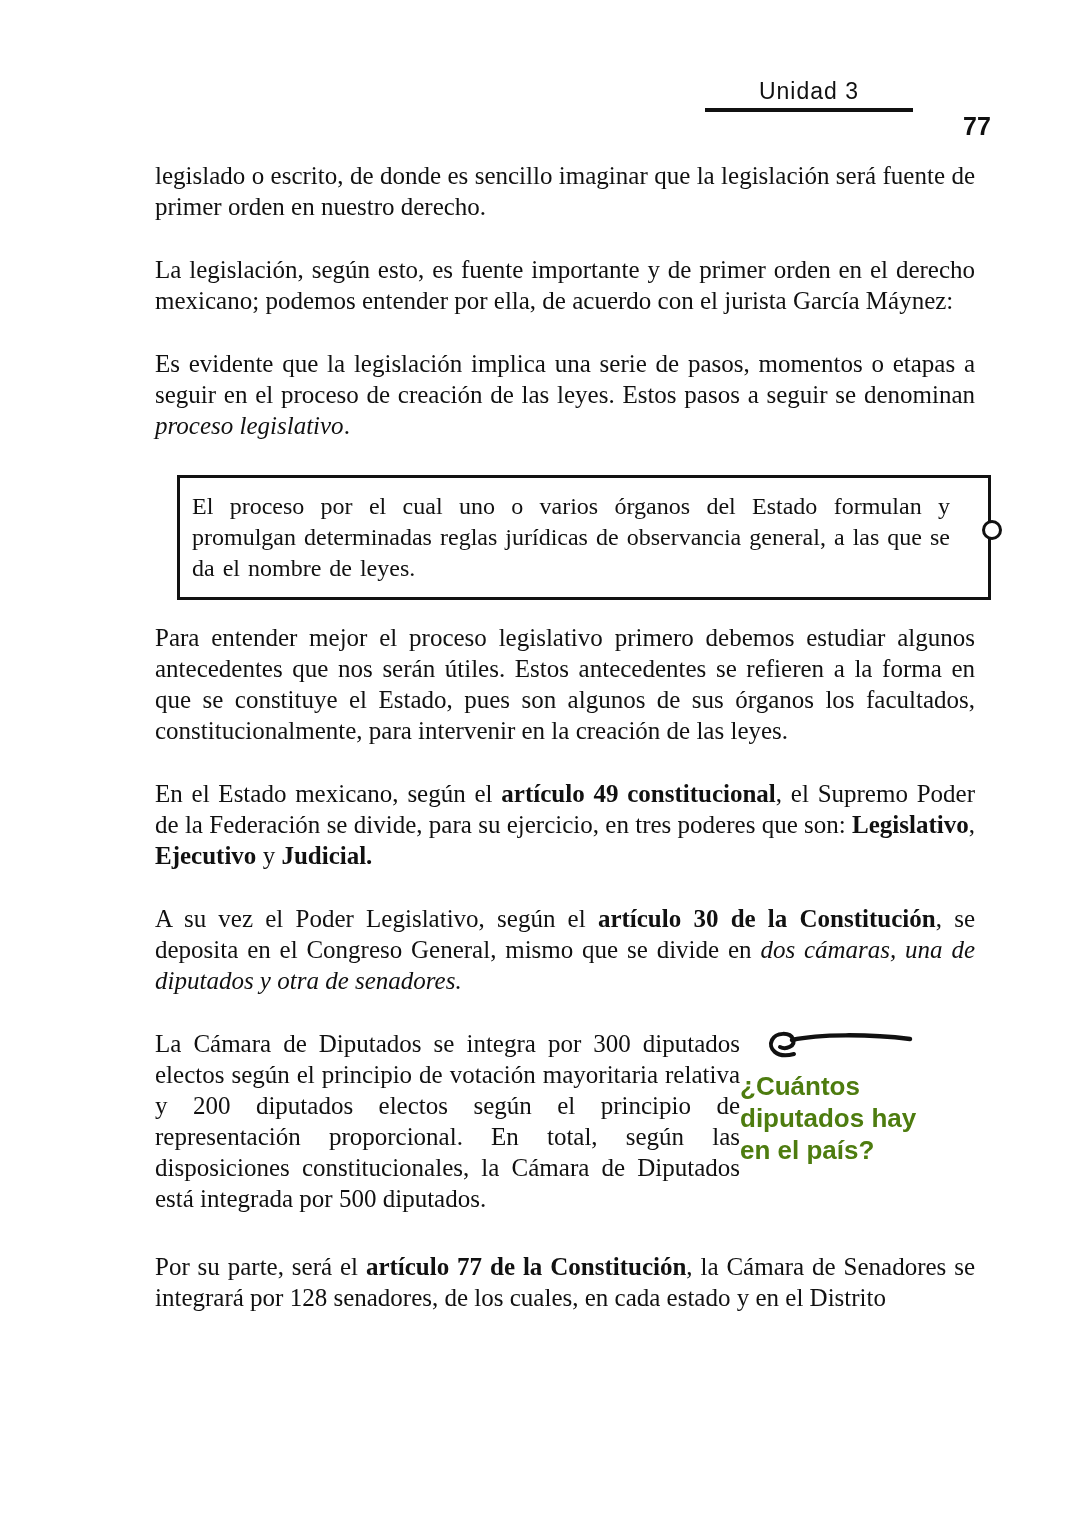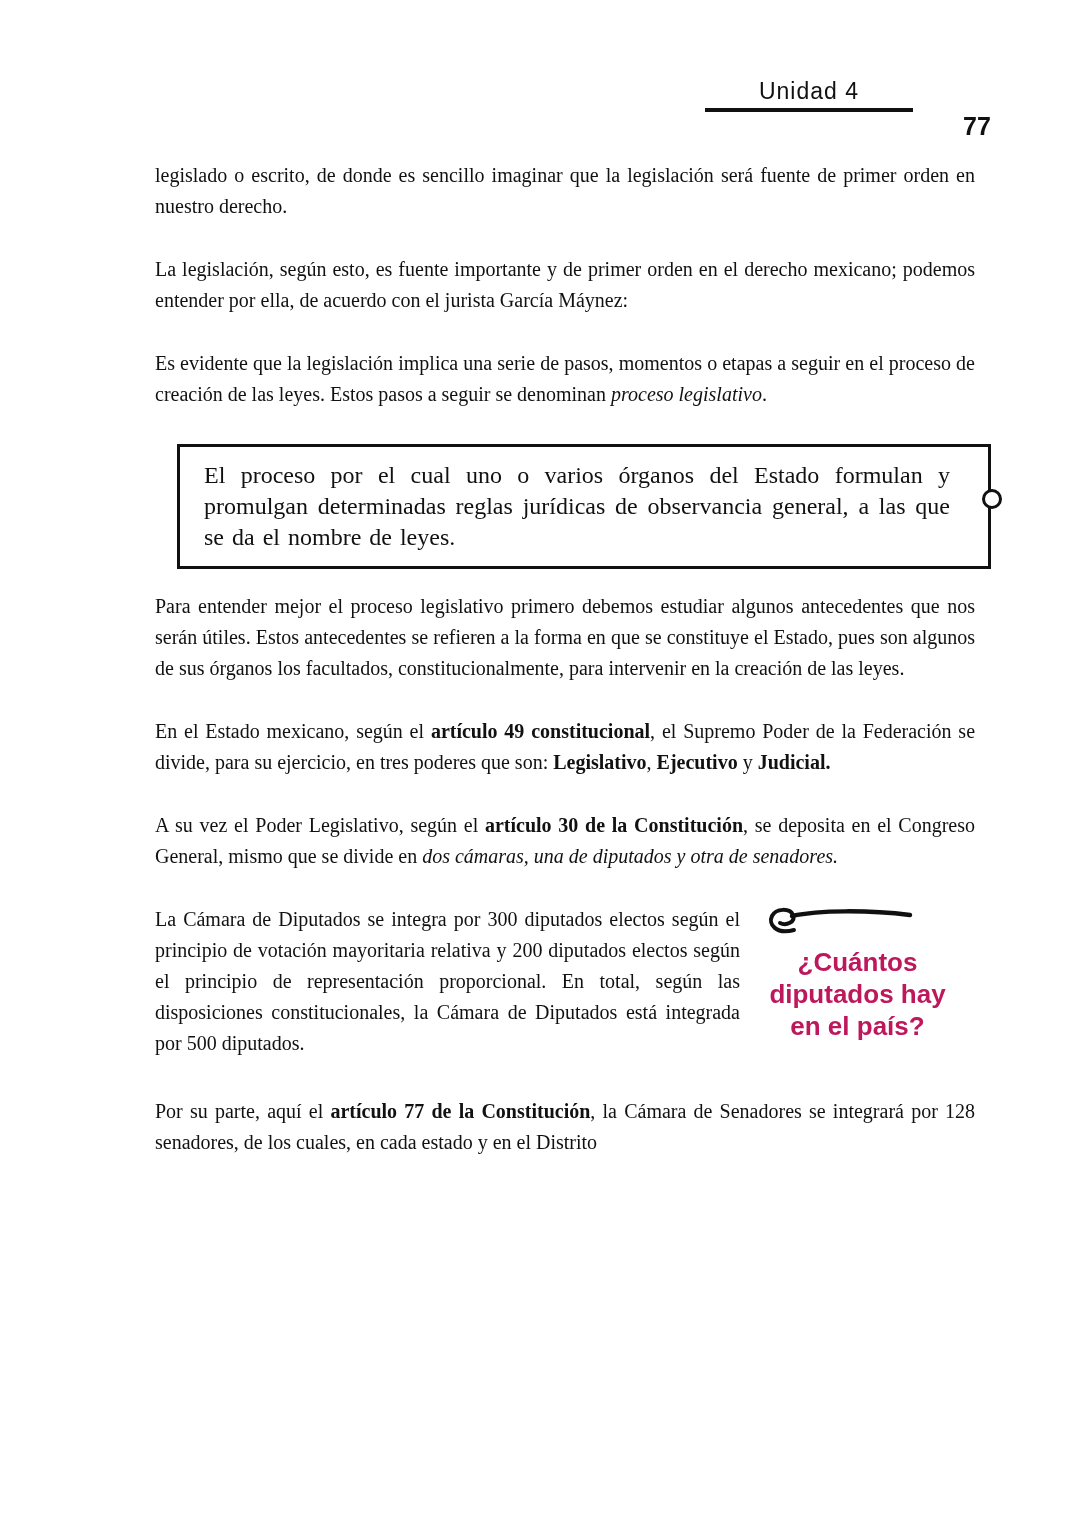--- a/index.html
+++ b/index.html
@@ -52,30 +52,30 @@
   }
   
   .content {
     position: absolute;
     top: 160px;
     left: 155px;
     width: 820px;
   }
   .body-par {
     margin: 0 0 32px 0;
-    font-size: 20px;
+    font-size: 25px;
     line-height: 31px;
     text-align: justify;
   }
   
   .quote-box {
     position: relative;
     border: 3px solid #111;
     margin: 34px -16px 22px 22px;
-    padding: 13px 38px 13px 24px;
+    padding: 13px 38px 13px 12px;
   }
   .quote-text {
     margin: 0;
     font-size: 24px;
     line-height: 31px;
     text-align: justify;
     word-spacing: 2px;
   }
   .box-circle {
     position: absolute;
@@ -104,33 +104,33 @@
   }
   .flourish {
     display: block;
     margin: 2px 18px 0 24px;
   }
   .note-text {
     font-family: "Liberation Sans", "DejaVu Sans", sans-serif;
     font-weight: bold;
     font-size: 26px;
     line-height: 32px;
-    text-align: center;
+    text-align: left;
     margin-top: 4px;
-    color: #be185d;
+    color: #4d7c0f;
   }
 </style>
 </head>
 <body>
 
 <div class="page">
 
   <header class="page-header">
     <div class="unit-tab">
-      <span class="unit-label">Unidad 4</span>
+      <span class="unit-label">Unidad 3</span>
       <div class="unit-underline"></div>
     </div>
     <span class="page-number">77</span>
   </header>
 
   <main class="content">
 
     <p class="body-par"><span>legislado o escrito, de donde es sencillo imaginar que la legislación será fuente de primer orden en nuestro derecho.</span></p>
 
     <p class="body-par"><span>La legislación, según esto, es fuente importante y de primer orden en el derecho mexicano; podemos entender por ella, de acuerdo con el jurista García Máynez:</span></p>
@@ -153,16 +153,16 @@
       <p class="body-par narrow"><span>La Cámara de Diputados se integra por 300 diputados electos según el principio de votación mayoritaria relativa y 200 diputados electos según el principio de representación proporcional. En total, según las disposiciones constitucionales, la Cámara de Diputados está integrada por 500 diputados.</span></p>
       <aside class="margin-note">
         <svg class="flourish" width="150" height="36" viewBox="0 0 150 36" aria-hidden="true">
           <path d="M30 28 C 12 33 4 22 8 14 C 12 6 26 6 29 13 C 32 20 22 24 16 21" fill="none" stroke="#111" stroke-width="4" stroke-linecap="round" transform="translate(0,-4)"></path>
           <path d="M28 10 C 55 4 105 4 146 9" fill="none" stroke="#111" stroke-width="4.5" stroke-linecap="round"></path>
         </svg>
         <div class="note-text">¿Cuántos<br>diputados hay<br>en el país?</div>
       </aside>
     </div>
 
-    <p class="body-par"><span>Por su parte, aquí el </span><span style="font-weight: bold;">artículo 77 de la Constitución</span><span>, la Cámara de Senadores se integrará por 128 senadores, de los cuales, en cada estado y en el Distrito</span></p>
+    <p class="body-par"><span>Por su parte, será el </span><span style="font-weight: bold;">artículo 77 de la Constitución</span><span>, la Cámara de Senadores se integrará por 128 senadores, de los cuales, en cada estado y en el Distrito</span></p>
 
   </main>
 </div>
 
 </body></html>

